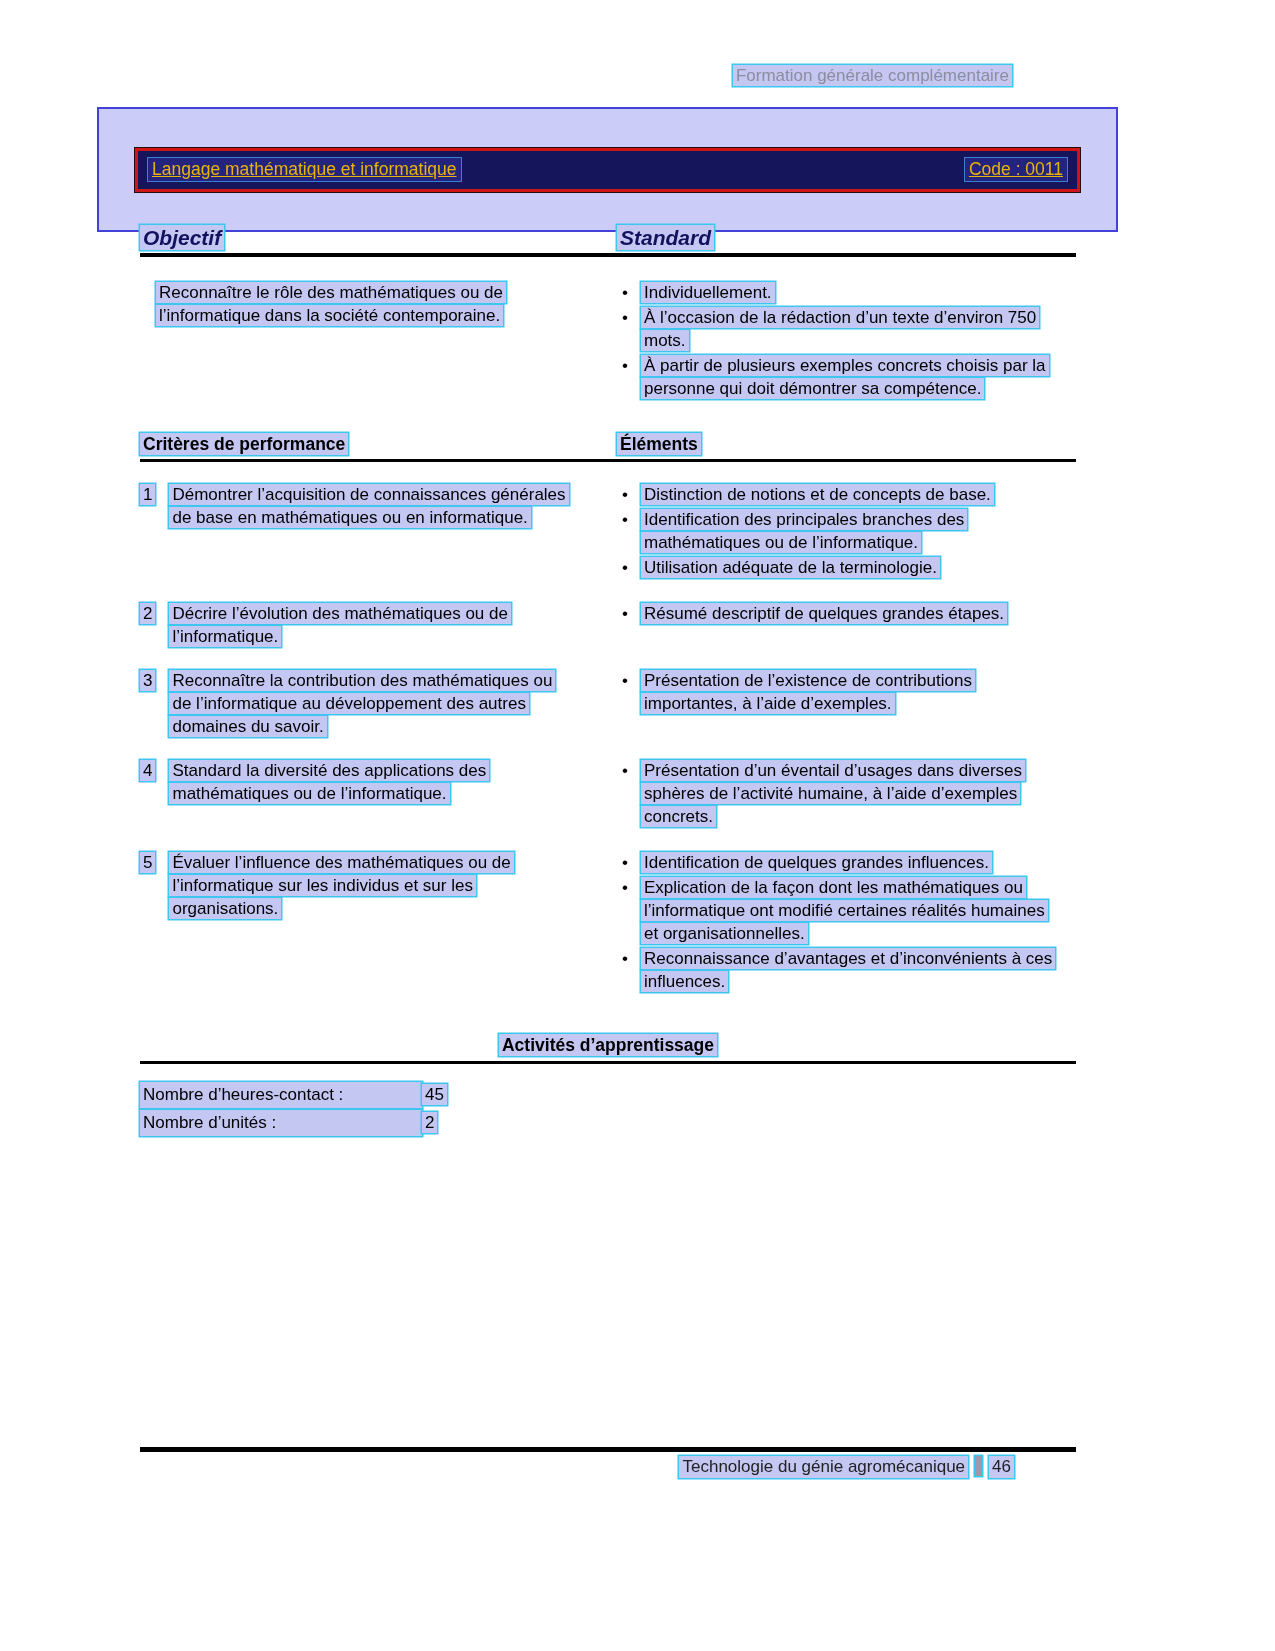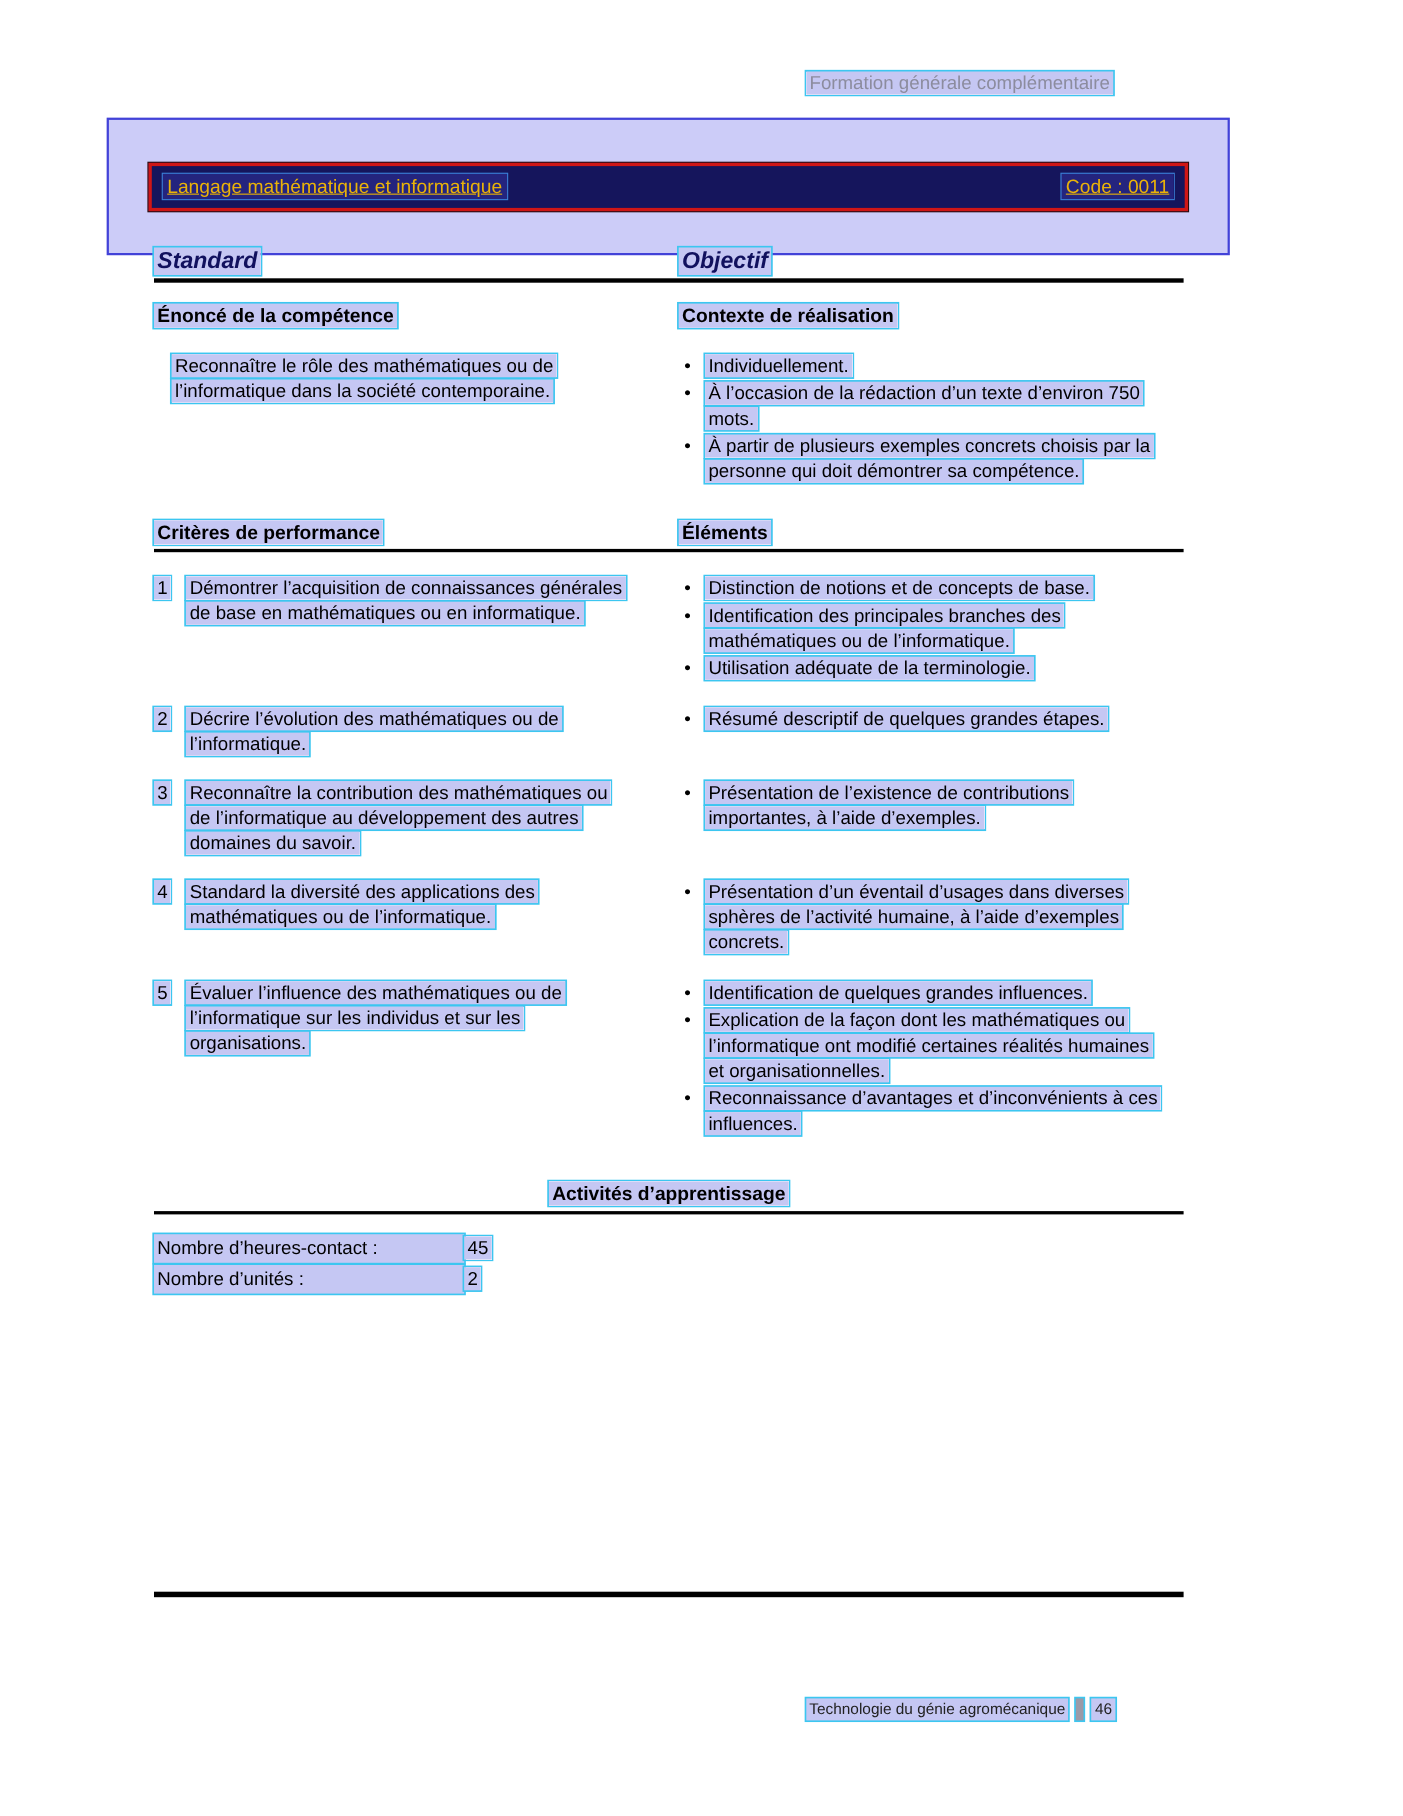--- a/index.html
+++ b/index.html
@@ -55,21 +55,21 @@
   .numbered { display:flex; }
   .inum { margin-right:14px; align-self:flex-start; }
   .item-text { max-width:400px; }
 
   .act-head { margin-top:40px; font-size:17.5px; font-weight:bold; line-height:21px;text-align:center; }
   .info { margin-top:18px; font-size:17px; line-height:24px; }
   .info-row { margin-bottom:2px; }
   .info-label { display:inline-block; width:282px; }
 
   .bottom-rule { position:absolute; left:140px; top:1447px; width:936px; height:5px; background:#000; }
-  .footer { position:absolute; top:1544px; right:199px; display:flex; font-size:14px; color:#222; }
+  .footer { position:absolute; top:1456px; right:199px; display:flex; font-size:17px; color:#222; }
   .vbar { width:7px; height:20px; background:#9a9aa8; margin:0 7px; box-shadow:0 0 0 1.5px #3cc6f0; }
 </style>
 </head>
 <body>
 
 <div class="page">
 
   <div class="top-right">
     <span class="hl">Formation générale complémentaire</span>
   </div>
@@ -77,29 +77,25 @@
   <div class="header-box">
     <div class="title-bar">
       <span class="hl-bar">Langage mathématique et informatique</span>
       <span class="hl-bar">Code : 0011</span>
     </div>
   </div>
 
   <div class="main">
 
     <div class="grid">
+      <div class="col-title"><span class="hl">Objectif</span></div>
       <div class="col-title"><span class="hl">Standard</span></div>
-      <div class="col-title"><span class="hl">Objectif</span></div>
     </div>
     <div class="rule4"></div>
 
-    <div class="grid sec-head">
-      <div><span class="hl">Énoncé de la compétence</span></div>
-      <div><span class="hl">Contexte de réalisation</span></div>
-    </div>
 
     <div class="grid body-row">
       <div class="left-text">
         <span class="hl">Reconnaître le rôle des mathématiques ou de l’informatique dans la société contemporaine.</span>
       </div>
       <div>
         <div class="crit">
           <span class="bullet">•</span>
           <div class="crit-text"><span class="hl">Individuellement.</span></div>
         </div>

